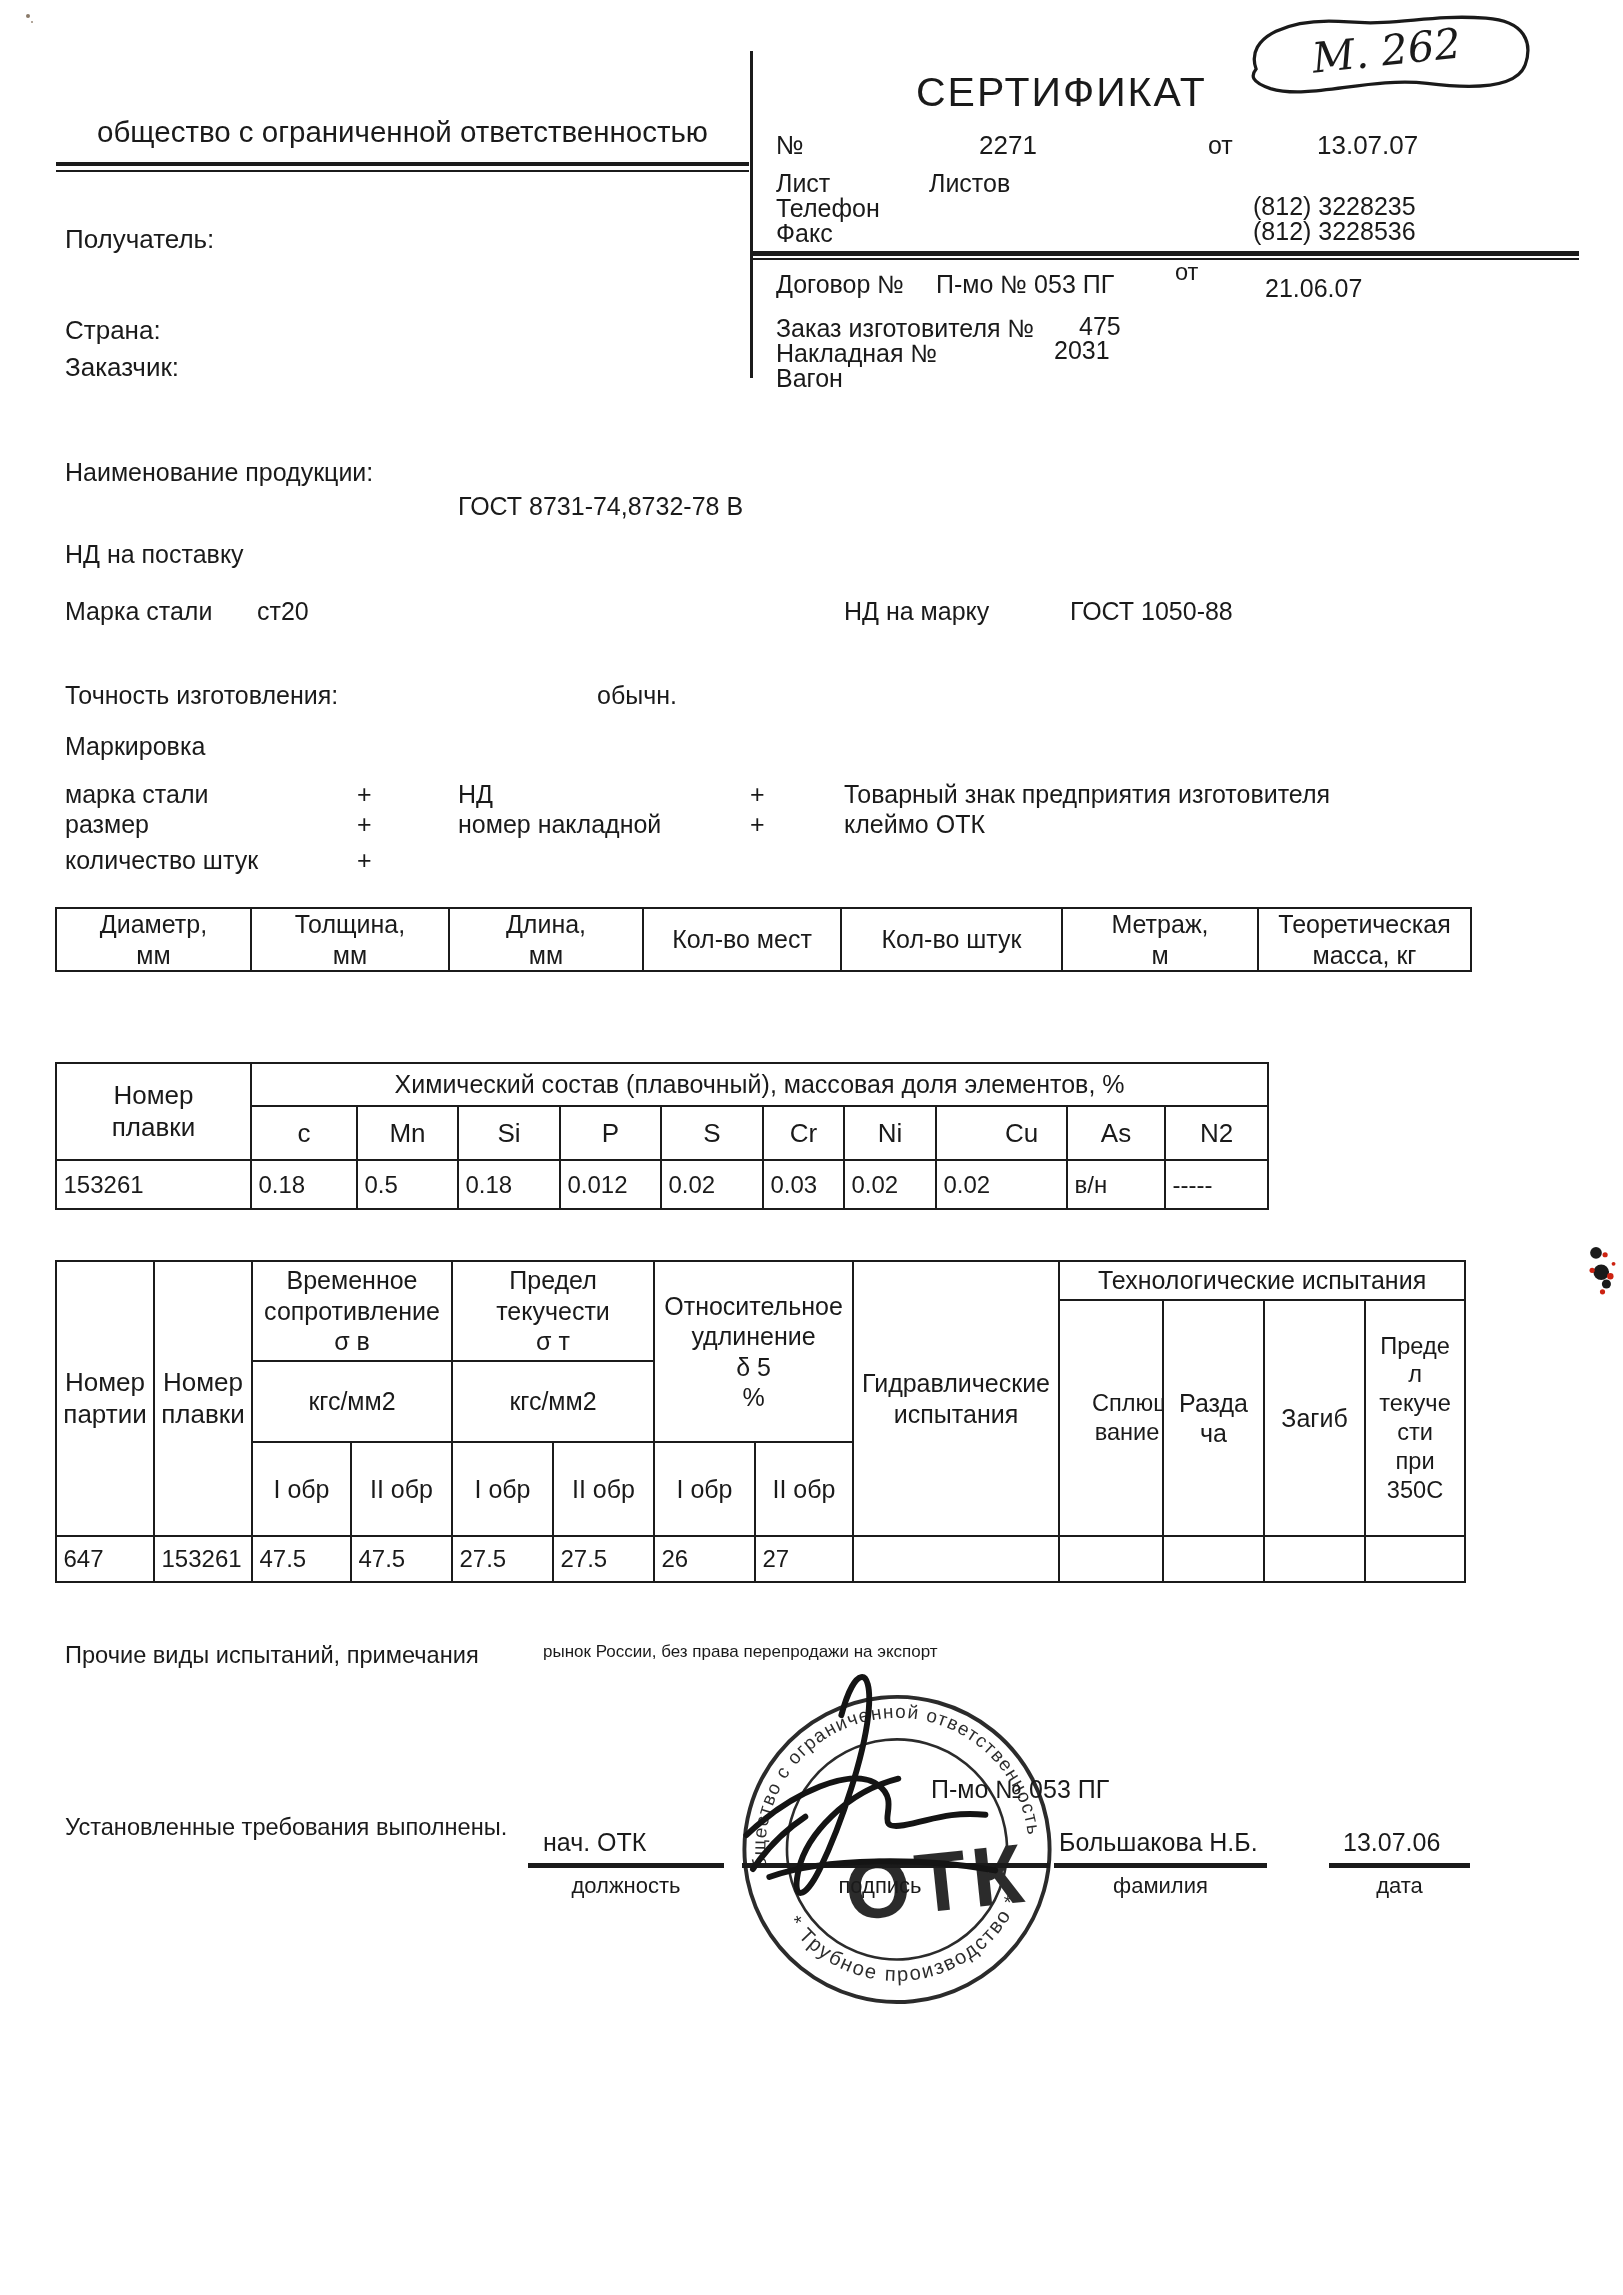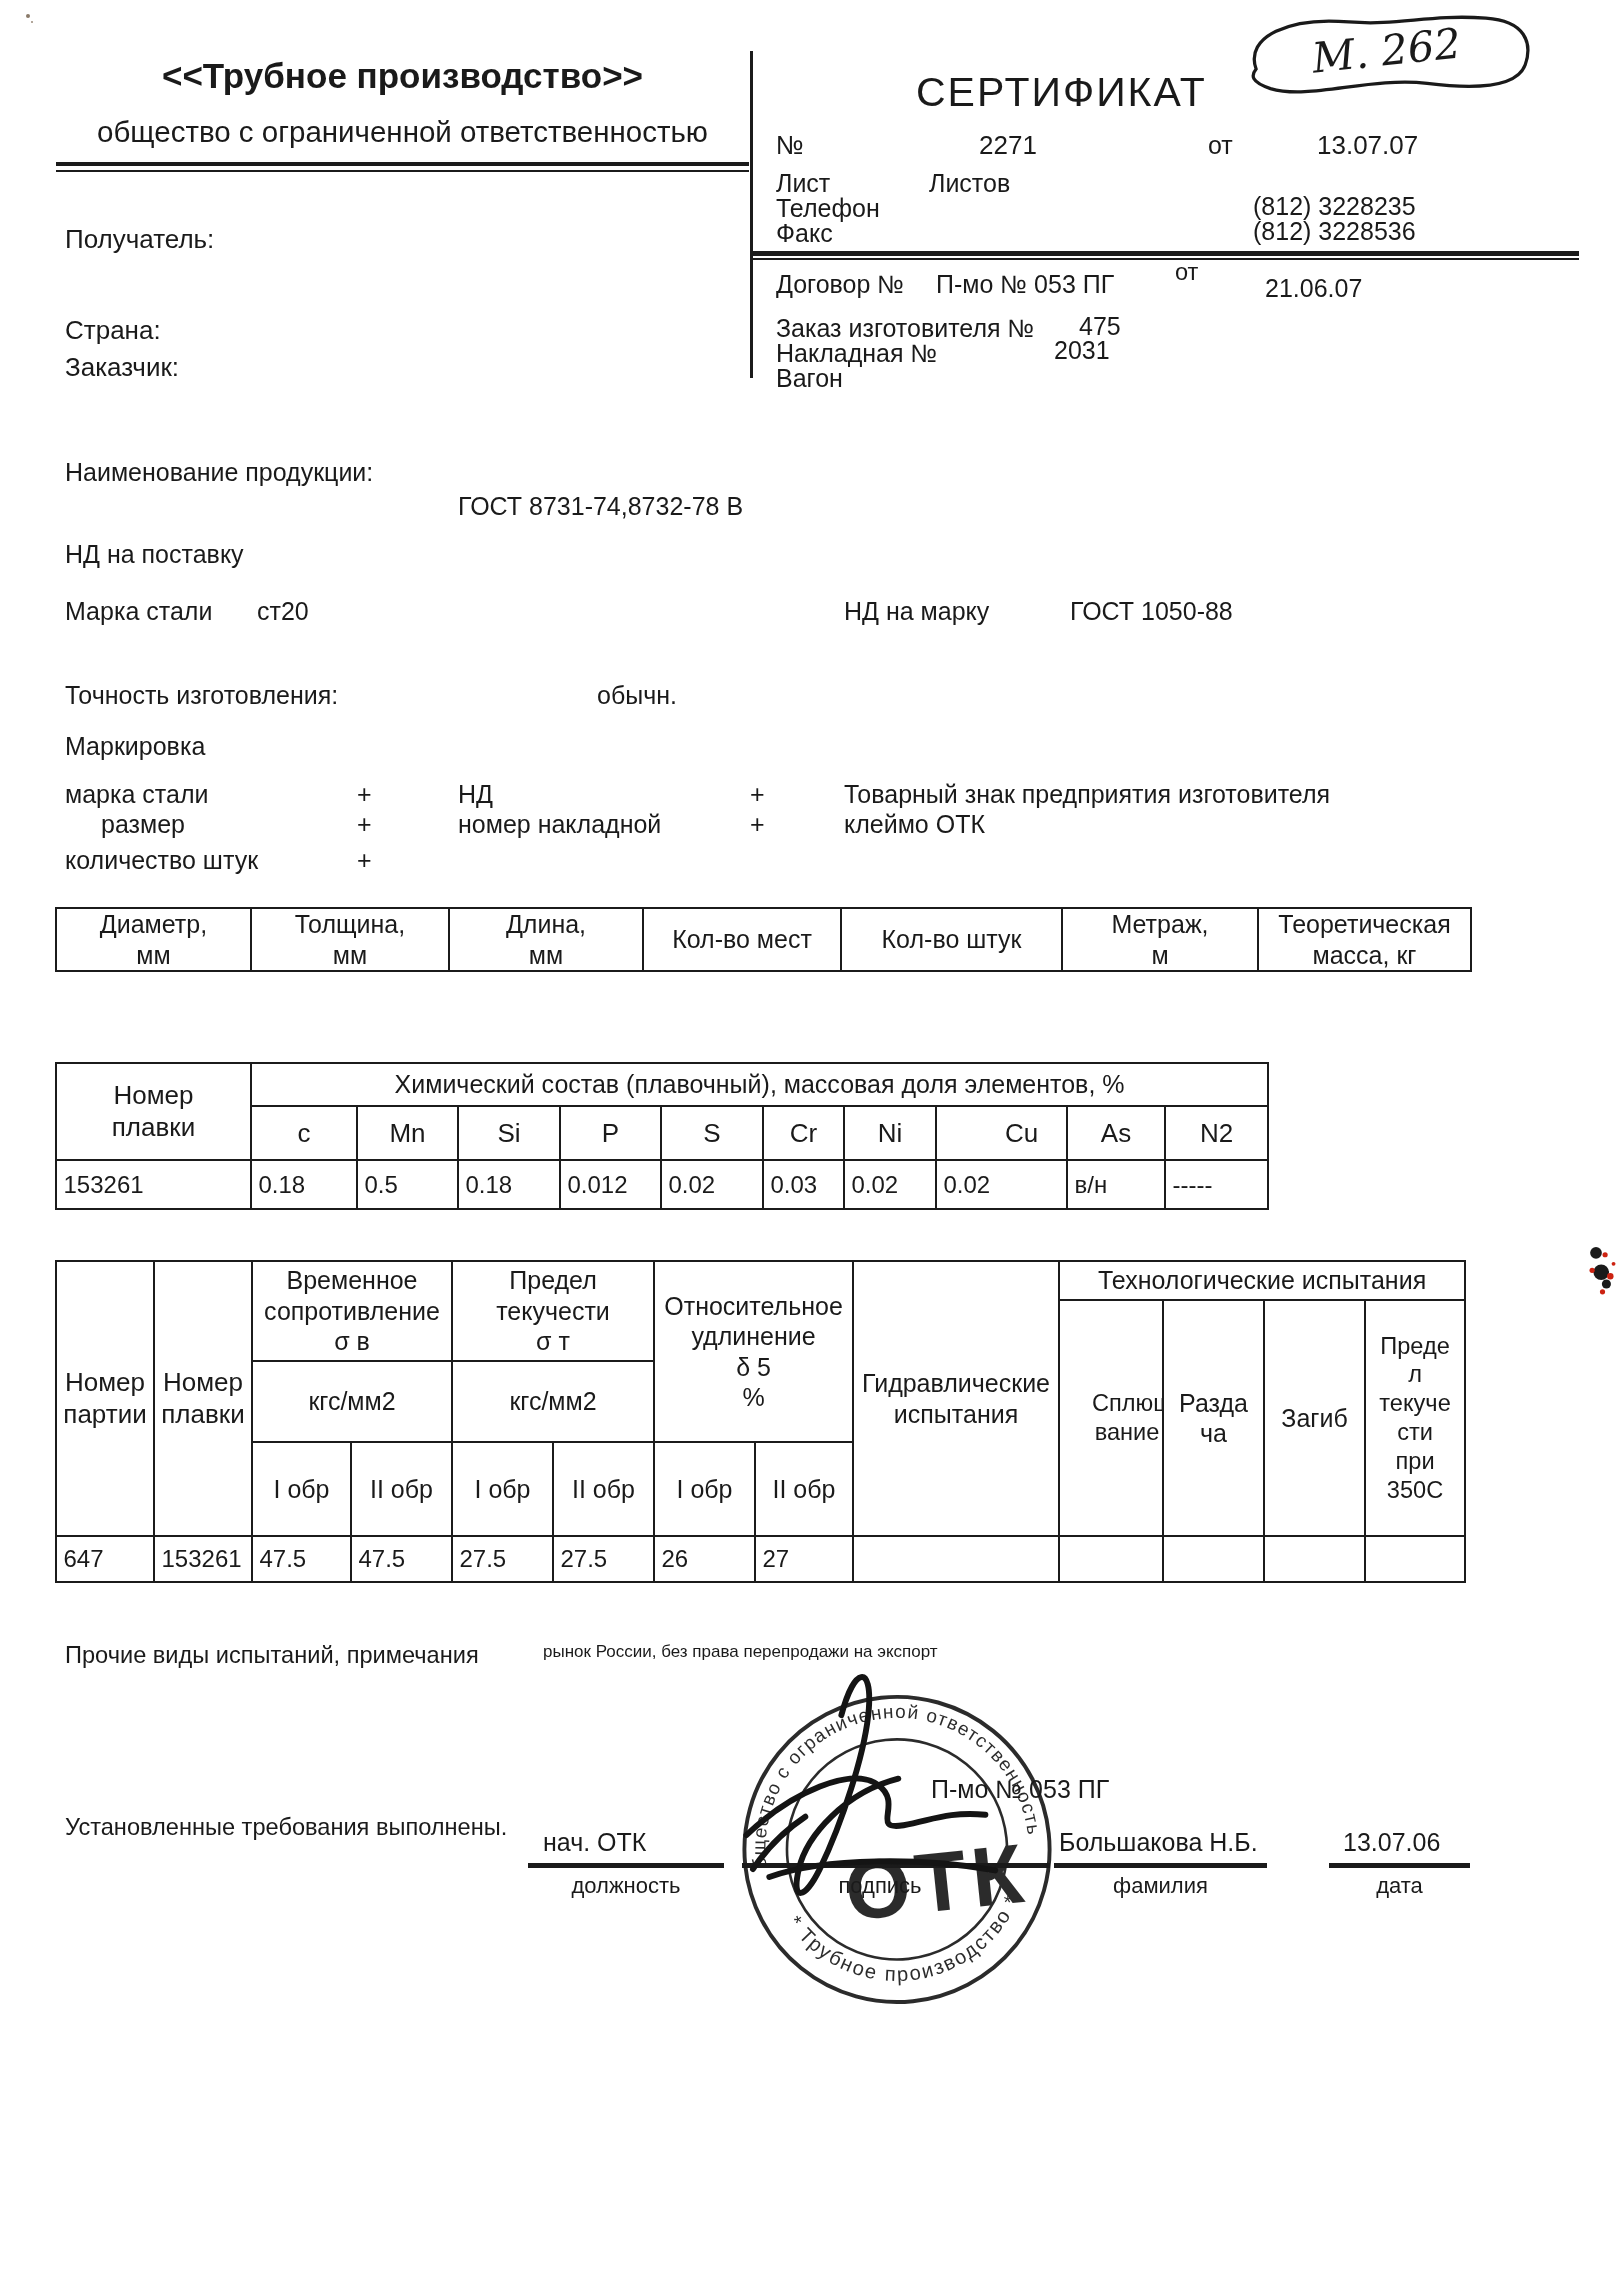--- a/index.html
+++ b/index.html
@@ -23,21 +23,20 @@
 </head>
 <body>
 
 <div id="page">
 
   <div class="abs" style="left:26px;top:14.4px;width:9.2px;height:11.8px;">
     <div style="width:3.9px;height:3.9px;background:#8a7a6a;border-radius:50%;"></div>
     <div style="width:2.6px;height:2.6px;background:#9a8a7a;border-radius:50%;margin:2.6px 0 0 4.6px;"></div>
   </div>
 
-  <div class="abs ctr" style="left:56px;top:56px;width:693px;font-size:35px;font-weight:bold;">&lt;&lt;Трубное производство&gt;&gt;</div>
   <div class="abs ctr" style="left:56px;top:115px;width:693px;font-size:29.5px;">общество с ограниченной ответственностью</div>
   <div class="rule" style="left:56px;top:162px;width:693px;height:3.9px;"></div>
   <div class="rule" style="left:56px;top:170px;width:693px;height:2px;"></div>
 
   <div class="abs lbl" style="left:65px;top:224px;font-size:26px;">Получатель:</div>
   <div class="abs lbl" style="left:65px;top:315px;font-size:26px;">Страна:</div>
   <div class="abs lbl" style="left:65px;top:352px;font-size:26px;">Заказчик:</div>
 
   <div class="rule" style="left:750px;top:51px;width:2.6px;height:327px;"></div>
 
@@ -91,21 +90,21 @@
   <div class="abs lbl" style="left:65px;top:732px;text-align:center;">Маркировка</div>
 
   <div>
     <div class="abs lbl" style="left:65px;top:780px;">марка стали</div>
     <div class="abs lbl" style="left:357px;top:780px;">+</div>
     <div class="abs lbl" style="left:458px;top:780px;">НД</div>
     <div class="abs lbl" style="left:750px;top:780px;">+</div>
     <div class="abs lbl" style="left:844px;top:780px;">Товарный знак предприятия изготовителя</div>
   </div>
   <div>
-    <div class="abs lbl" style="left:65px;top:810px;margin-left:36px;">размер</div>
+    <div class="abs lbl" style="left:65px;top:810px;">размер</div>
     <div class="abs lbl" style="left:357px;top:810px;">+</div>
     <div class="abs lbl" style="left:458px;top:810px;">номер накладной</div>
     <div class="abs lbl" style="left:750px;top:810px;">+</div>
     <div class="abs lbl" style="left:844px;top:810px;">клеймо ОТК</div>
   </div>
   <div>
     <div class="abs lbl" style="left:65px;top:846px;">количество штук</div>
     <div class="abs lbl" style="left:357px;top:846px;">+</div>
   </div>
 

